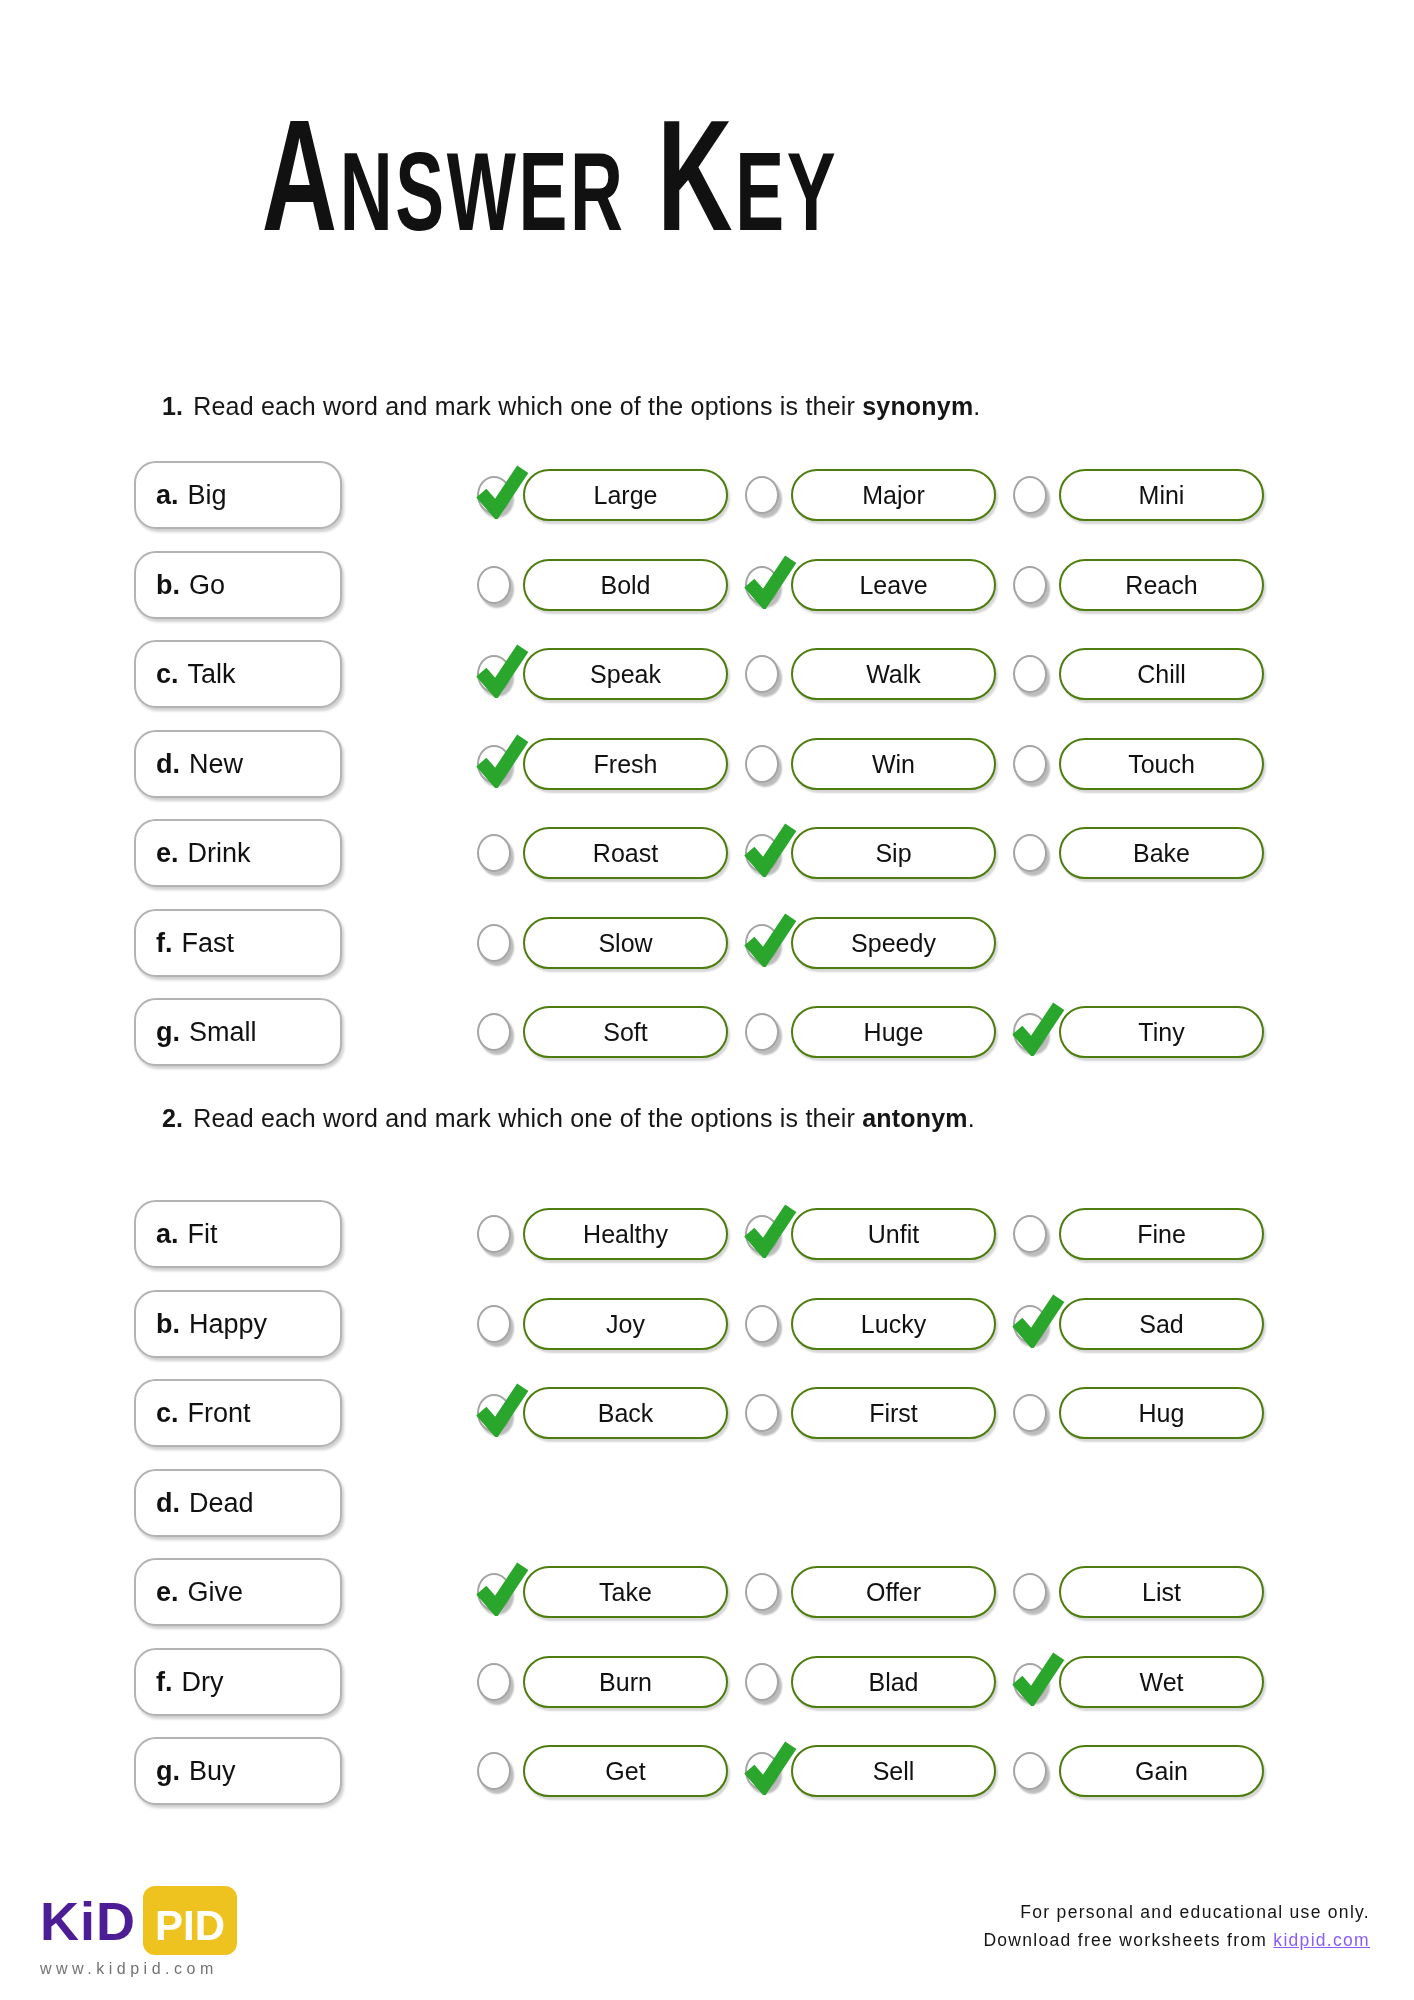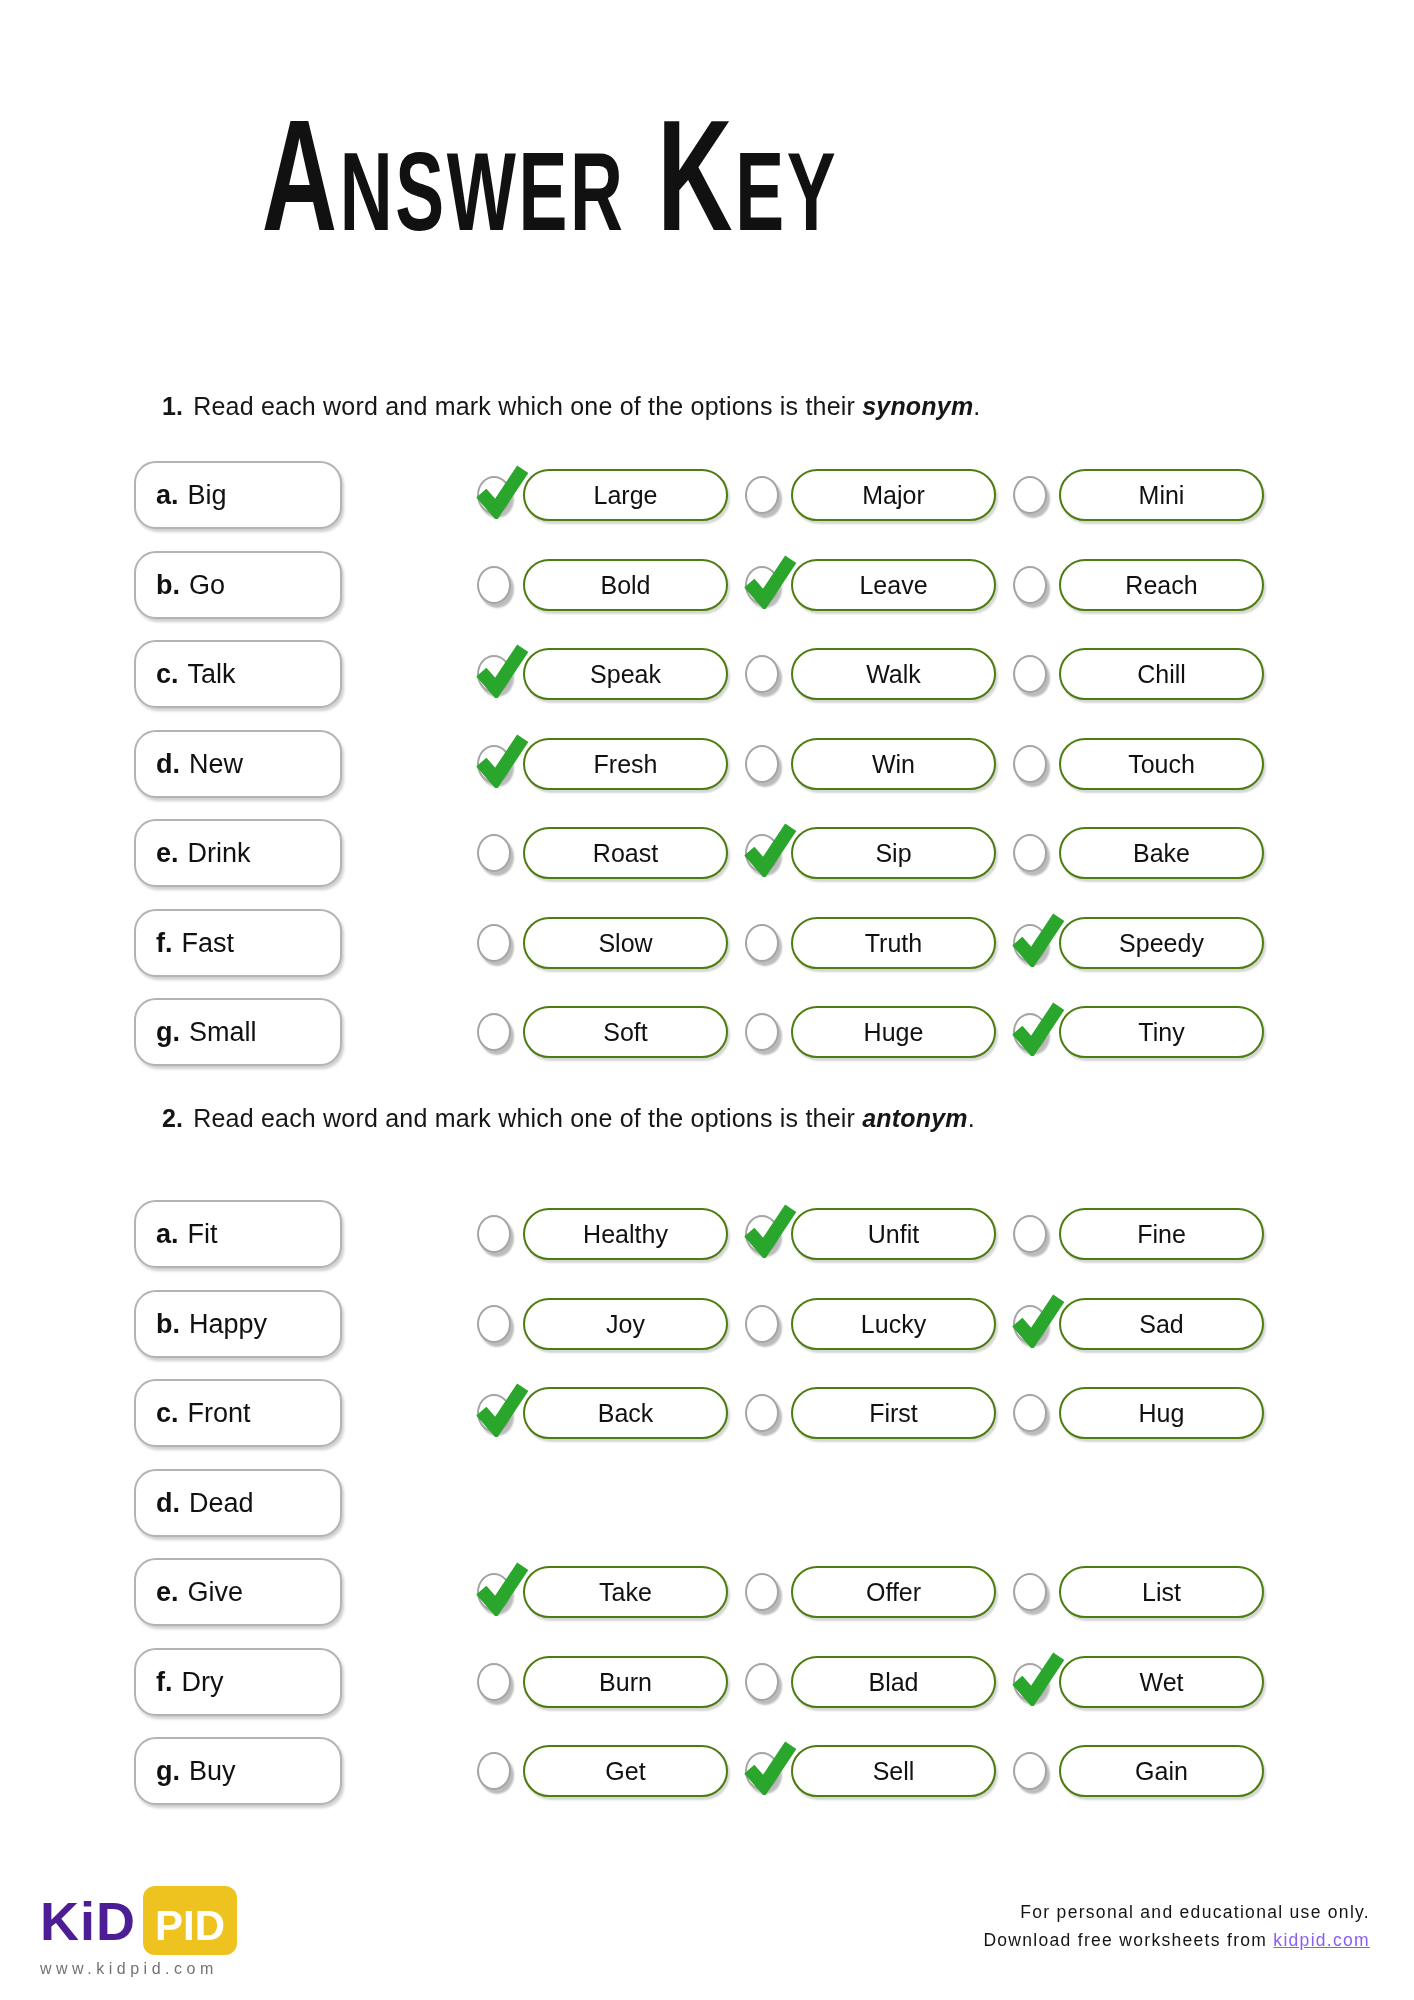--- a/index.html
+++ b/index.html
@@ -11,21 +11,21 @@
                 text-align:left; }
   .title { display:inline-block; margin-left:550px; transform:translateX(-50%) scaleX(0.66);
            transform-origin:center top;
            font-weight:700; font-size:158px; line-height:1.0; color:#111;
            font-variant-caps:small-caps; letter-spacing:4px; white-space:nowrap; }
 
   
   .instruction { position:absolute; left:162px; font-size:25px; color:#161616;
                  letter-spacing:0.2px; }
   .instruction .num { font-weight:700; margin-right:10px; }
-  .instruction .kw { font-weight:700; font-style:italic; }
+  .instruction .kw { font-weight:700; }
   #instr-1 { top:392px; }
   #instr-2 { top:1104px; }
 
   
   .row { position:absolute; left:134px; height:70px; display:flex; align-items:center; }
   .word-box { width:208px; height:68px; box-sizing:border-box;
               border:2px solid #b3b3b3; border-radius:22px; background:#fff;
               box-shadow:2px 3px 3px #cfcfcf;
               display:flex; align-items:center; padding-left:20px;
               font-size:27px; color:#111; }
@@ -264,28 +264,20 @@
     <div class="options">
   <div class="opt">
     <span class="radio">
       
     </span>
     <span class="pill">
       <span>Slow</span>
     </span>
   </div>
 
-  <div class="opt">
-    <span class="radio">
-      
-    </span>
-    <span class="pill">
-      <span>Truth</span>
-    </span>
-  </div>
 
   <div class="opt checked">
     <span class="radio">
       <svg class="check" viewBox="0 0 56 56">
         <path d="M9 31 L23 47 L49 8" fill="none" stroke="#2aa62c" stroke-width="13" stroke-linecap="butt"></path>
       </svg>
     </span>
     <span class="pill">
       <span>Speedy</span>
     </span>

